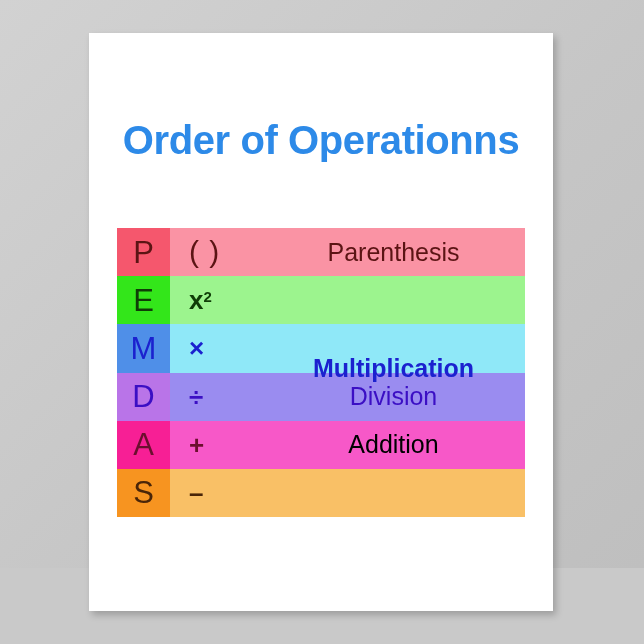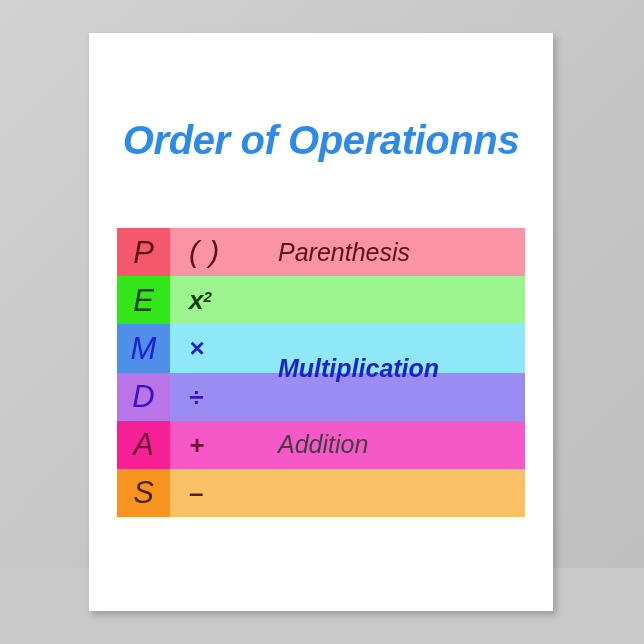--- a/index.html
+++ b/index.html
@@ -13,21 +13,20 @@
     background: #c9c9c9;
     font-family: "Liberation Sans", sans-serif;
     -webkit-font-smoothing: antialiased;
   }
 
   #stage {
     position: relative;
     width: 644px;
     height: 568px;
     background: linear-gradient(135deg, #d2d2d2 0%, #c6c6c6 55%, #bfbfbf 100%);
-    font-style: italic;
   }
 
   
   #poster {
     position: absolute;
     left: 89px;
     top: 33px;
     width: 464px;
     height: 578px;
     background: #ffffff;
@@ -110,21 +109,21 @@
     line-height: 0;
     position: relative;
     top: -3px;
     font-weight: bold;
   }
 
   .word-cell {
     flex: 1 1 auto;
     display: flex;
     align-items: center;
-    justify-content: flex-start;
+    justify-content: center;
     padding-right: 16px;
     box-sizing: border-box;
     font-size: 25px;
     line-height: 1;
     white-space: nowrap;
   }
 
   .word-cell.bold { font-weight: bold; margin-top: 40px; }
 </style>
 </head>
@@ -175,31 +174,34 @@
           </div>
         </div>
         <div class="pemdas-row" style="background: rgb(154, 140, 240);">
           <div class="letter-cell" style="background: rgb(185, 116, 232);">
             <span style="color: rgb(59, 15, 196);">D</span>
           </div>
           <div class="body-cell">
             <div class="symbol-cell" style="color: rgb(59, 15, 196);">
               <span>÷</span>
             </div>
+            <div class="word-cell" style="color: rgb(59, 15, 196);">
+              <span>Division</span>
+            </div>
           </div>
         </div>
         <div class="pemdas-row" style="background: rgb(247, 88, 200);">
           <div class="letter-cell" style="background: rgb(247, 31, 149);">
             <span style="color: rgb(107, 15, 46);">A</span>
           </div>
           <div class="body-cell">
             <div class="symbol-cell" style="color: rgb(107, 15, 46);">
               <span>+</span>
             </div>
-            <div class="word-cell" style="color: #404040;">
+            <div class="word-cell" style="color: #000000;">
               <span>Addition</span>
             </div>
           </div>
         </div>
         <div class="pemdas-row" style="background: rgb(249, 192, 102);">
           <div class="letter-cell" style="background: rgb(247, 148, 32);">
             <span style="color: rgb(74, 37, 8);">S</span>
           </div>
           <div class="body-cell">
             <div class="symbol-cell" style="color: rgb(74, 37, 8);">

